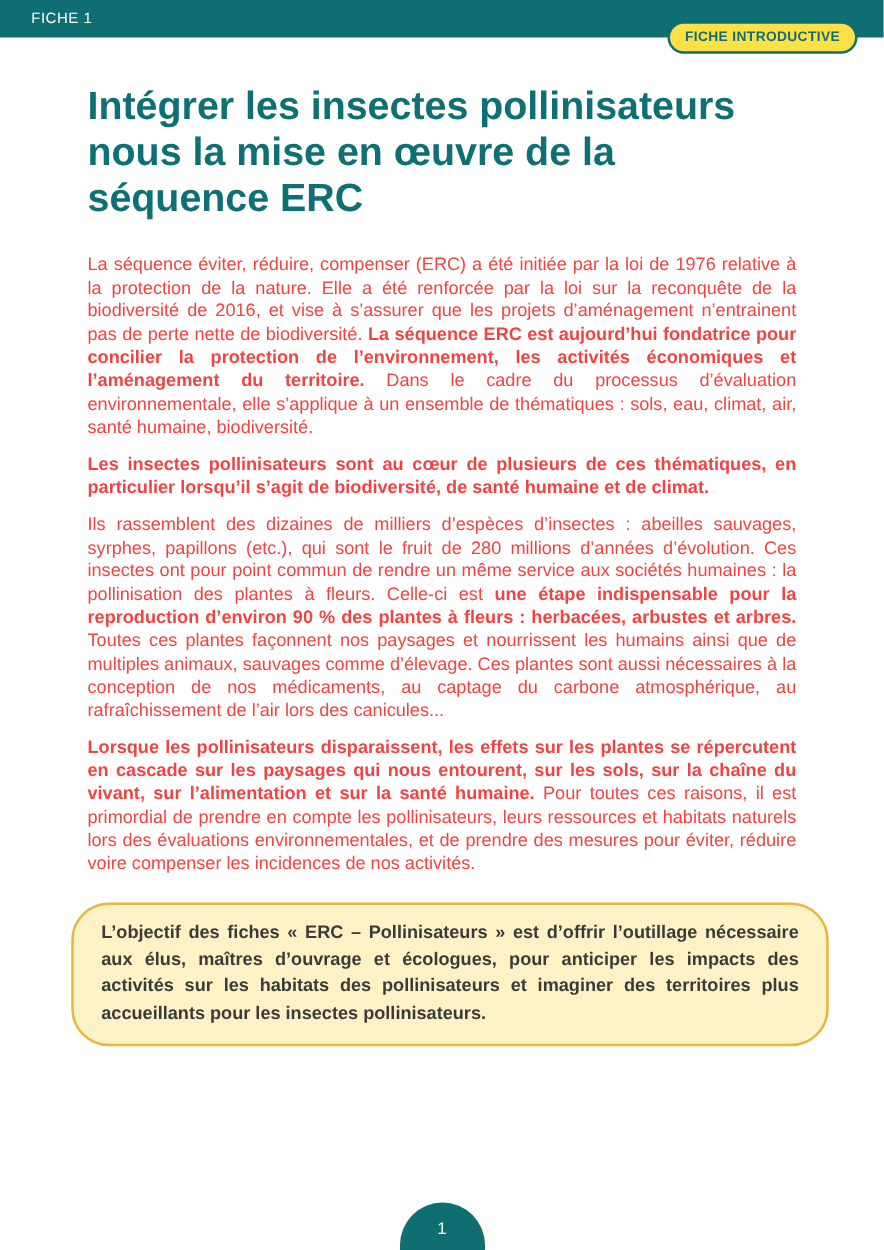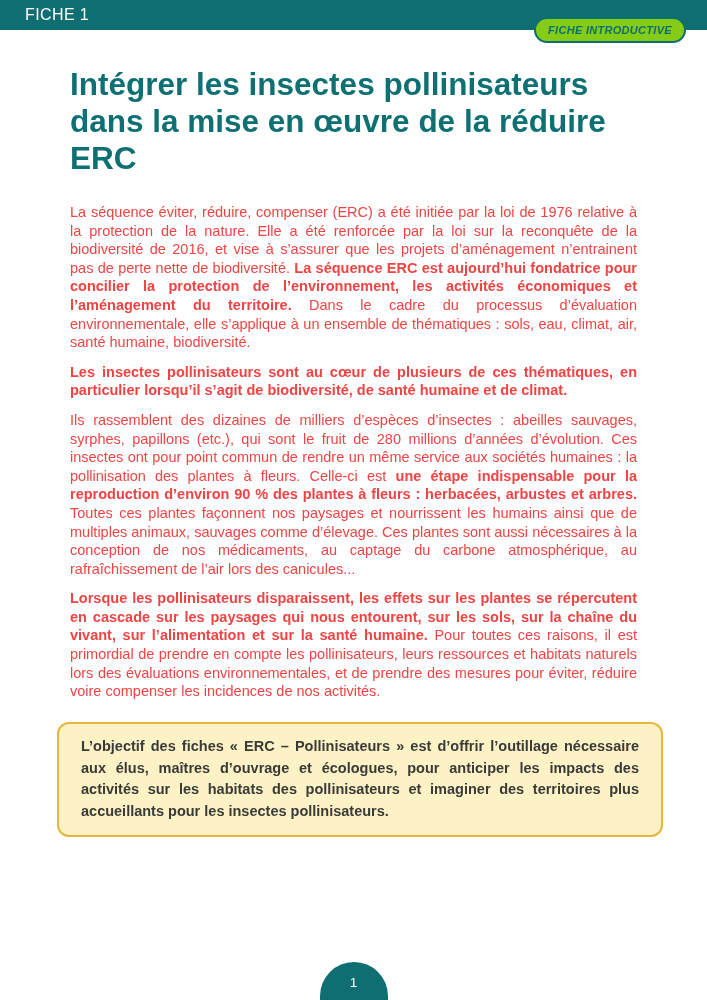--- a/index.html
+++ b/index.html
@@ -12,33 +12,33 @@
   }
   
   .topbar {
     position: absolute; top: 0; left: 0;
     width: 707px; height: 30px;
     background: #0E6E71;
   }
   .fiche-label {
     position: absolute; left: 25px; top: 0;
     height: 30px; line-height: 29px;
-    color: #ffffff; font-size: 16px; font-weight: 500;
+    color: #ffffff; font-size: 12px; font-weight: 500;
     letter-spacing: 0.4px;
   }
   .intro-badge {
     position: absolute; top: 17px; right: 21px;
     height: 26px; min-width: 136px;
     box-sizing: border-box;
-    background: #84cc16;
+    background: #fde047;
     border: 2px solid #0E6E71;
     border-radius: 14px;
     display: flex; align-items: center; justify-content: flex-start;
     padding: 0 12px;
-    color: #0E6E71; font-size: 11px; font-style: italic; font-weight: 600;
+    color: #0E6E71; font-size: 11px; font-weight: 600;
     letter-spacing: 0.3px;
   }
   
   .content {
     position: absolute; top: 30px; left: 70px;
     width: 567px;
   }
   h1.page-title {
     margin: 36px 0 26px 0;
     color: #0F7074;
@@ -52,21 +52,21 @@
     text-align: justify;
   }
   .para span.b { font-weight: bold; }
   
   .callout {
     box-sizing: border-box;
     margin: 21px 0 0 -13px;
     width: 606px;
     background: #FCF2C6;
     border: 2.5px solid #E9B63D;
-    border-radius: 12px;
+    border-radius: 30px;
     padding: 12px 22px;
   }
   .callout-text {
     color: #3A3A39;
     font-size: 14.5px; line-height: 21.7px; font-weight: bold;
     text-align: justify;
     margin: 0;
   }
   
   .page-tab {
@@ -87,21 +87,21 @@
 
 <div class="topbar">
   <span class="fiche-label">FICHE 1</span>
 </div>
 
 <div class="intro-badge">
   <span>FICHE INTRODUCTIVE</span>
 </div>
 
 <div class="content">
-  <h1 class="page-title">Intégrer les insectes pollinisateurs dans la mise en œuvre de la réduire ERC</h1>
+  <h1 class="page-title">Intégrer les insectes pollinisateurs nous la mise en œuvre de la séquence ERC</h1>
 
   <div>
       <p class="para"><span>La séquence éviter, réduire, compenser (ERC) a été initiée par la loi de 1976 relative à la protection de la nature. Elle a été renforcée par la loi sur la reconquête de la biodiversité de 2016, et vise à s’assurer que les projets d’aménagement n’entrainent pas de perte nette de biodiversité. </span><span class="b">La séquence ERC est aujourd’hui fondatrice pour concilier la protection de l’environnement, les activités économiques et l’aménagement du territoire.</span><span> Dans le cadre du processus d’évaluation environnementale, elle s’applique à un ensemble de thématiques : sols, eau, climat, air, santé humaine, biodiversité.</span></p>
       <p class="para"><span class="b">Les insectes pollinisateurs sont au cœur de plusieurs de ces thématiques, en particulier lorsqu’il s’agit de biodiversité, de santé humaine et de climat.</span></p>
       <p class="para"><span>Ils rassemblent des dizaines de milliers d’espèces d’insectes : abeilles sauvages, syrphes, papillons (etc.), qui sont le fruit de 280 millions d’années d’évolution. Ces insectes ont pour point commun de rendre un même service aux sociétés humaines : la pollinisation des plantes à fleurs. Celle-ci est </span><span class="b">une étape indispensable pour la reproduction d’environ 90 % des plantes à fleurs : herbacées, arbustes et arbres.</span><span> Toutes ces plantes façonnent nos paysages et nourrissent les humains ainsi que de multiples animaux, sauvages comme d’élevage. Ces plantes sont aussi nécessaires à la conception de nos médicaments, au captage du carbone atmosphérique, au rafraîchissement de l’air lors des canicules...</span></p>
       <p class="para"><span class="b">Lorsque les pollinisateurs disparaissent, les effets sur les plantes se répercutent en cascade sur les paysages qui nous entourent, sur les sols, sur la chaîne du vivant, sur l’alimentation et sur la santé humaine.</span><span> Pour toutes ces raisons, il est primordial de prendre en compte les pollinisateurs, leurs ressources et habitats naturels lors des évaluations environnementales, et de prendre des mesures pour éviter, réduire voire compenser les incidences de nos activités.</span></p>
     </div>
 
   <div class="callout">
     <p class="callout-text">L’objectif des fiches « ERC – Pollinisateurs » est d’offrir l’outillage nécessaire aux élus, maîtres d’ouvrage et écologues, pour anticiper les impacts des activités sur les habitats des pollinisateurs et imaginer des territoires plus accueillants pour les insectes pollinisateurs.</p>

